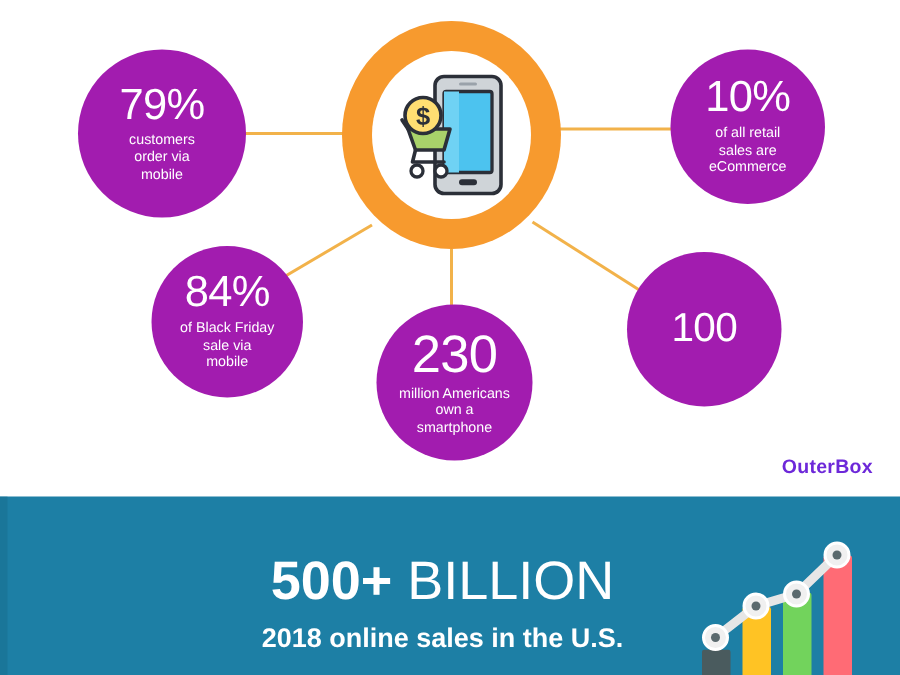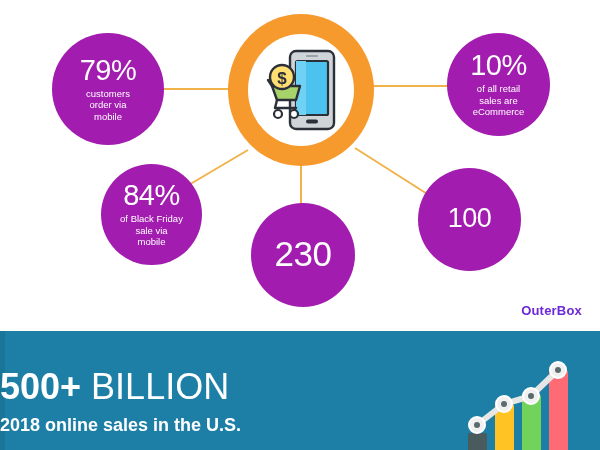--- a/index.html
+++ b/index.html
@@ -104,20 +104,21 @@
   }
   #banner-stripe {
     position: absolute; left: 0; top: 0;
     width: 5px; height: 119px;
     background: #1a7699;
   }
   #banner-text {
     position: absolute;
     left: 0; top: 38px;
     width: 600px;
+    text-align: center;
     color: #ffffff;
     padding-right: 10px;
   }
   #banner-headline {
     font-size: 36px;
     line-height: 1;
     white-space: nowrap;
   }
   #banner-headline .hl-strong { font-weight: 700; }
   #banner-headline .hl-light  { font-weight: 400; }
@@ -160,20 +161,21 @@
       <div class="sub">of all retail<br>sales are<br>eCommerce</div>
     </div>
 
     <div class="node" id="node-40">
       <div class="big">84%</div>
       <div class="sub">of Black Friday<br>sale via<br>mobile</div>
     </div>
 
     <div class="node" id="node-230">
       <div class="big">230</div>
+      <div class="sub">million Americans<br>own a<br>smartphone</div>
     </div>
 
     <div class="node" id="node-100">
       <div class="big">100</div>
     </div>
 
     <div id="hub">
       <div id="hub-inner">
         <svg id="hub-icon" viewBox="0 0 74 84">
 

